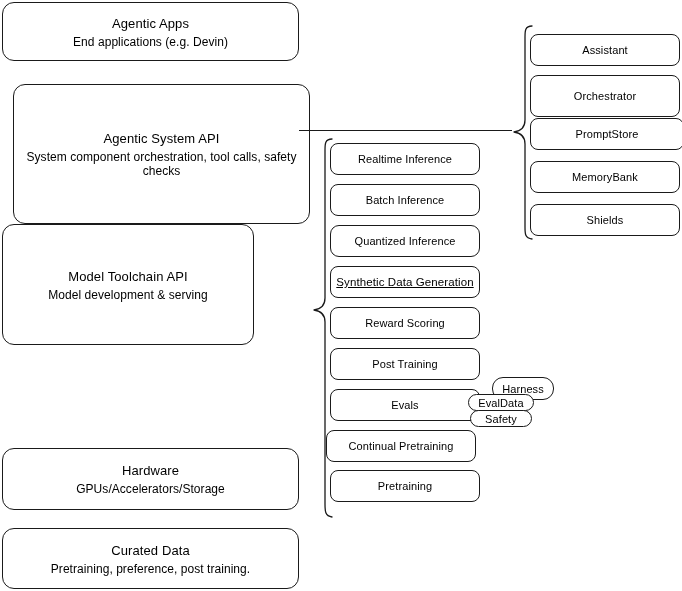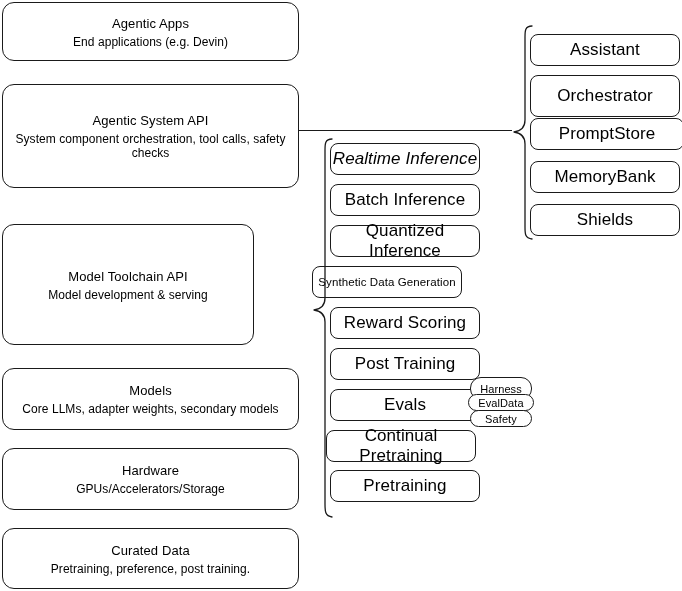--- a/index.html
+++ b/index.html
@@ -51,21 +51,21 @@
   
   .chip {
     position: absolute;
     box-sizing: border-box;
     border: 1.2px solid #1a1a1a;
     border-radius: 8px;
     background: #ffffff;
     display: flex;
     align-items: center;
     justify-content: center;
-    font-size: 17px;
+    font-size: 11px;
     color: #000000;
     letter-spacing: 0.1px;
     text-align: center;
   }
 
   
   .pill {
     position: absolute;
     box-sizing: border-box;
     border: 1.2px solid #1a1a1a;
@@ -105,70 +105,66 @@
 </head>
 <body>
 
 <div id="canvas">
 
   <div class="layer-box" style="left:2px; top:2px; width:297px; height:59px;">
     <div class="layer-title">Agentic Apps</div>
     <div class="layer-sub">End applications (e.g. Devin)</div>
   </div>
 
-  <div class="layer-box" style="left:2px; top:84px; width:297px; height:104px;">
+  <div class="layer-box" style="left:13px; top:84px; width:297px; height:140px;">
     <div class="layer-title">Agentic System API</div>
     <div class="layer-sub">System component orchestration, tool calls, safety checks</div>
   </div>
 
   <div class="layer-box" style="left:2px; top:224px; width:252px; height:121px;">
     <div class="layer-title">Model Toolchain API</div>
     <div class="layer-sub">Model development &amp; serving</div>
   </div>
 
-  <div class="layer-box" style="left:2px; top:368px; width:297px; height:62px;">
-    <div class="layer-title">Models</div>
-    <div class="layer-sub">Core LLMs, adapter weights, secondary models</div>
-  </div>
 
   <div class="layer-box" style="left:2px; top:448px; width:297px; height:62px;">
     <div class="layer-title">Hardware</div>
     <div class="layer-sub">GPUs/Accelerators/Storage</div>
   </div>
 
   <div class="layer-box" style="left:2px; top:528px; width:297px; height:61px;">
     <div class="layer-title">Curated Data</div>
     <div class="layer-sub">Pretraining, preference, post training.</div>
   </div>
 
   <div class="connector" style="left:299px; top:130px; width:213px;"></div>
 
   <svg class="brace" style="left:312px; top:138px;" width="22" height="380" viewBox="0 0 22 380">
     <path d="M20 1 C13 1, 13 6, 13 12 L13 160 C13 168, 9 171, 2 172 C9 173, 13 176, 13 184 L13 366 C13 373, 13 378, 20 379"></path>
   </svg>
 
-  <div class="chip" style="left:330px; top:143px; width:150px; height:32px;font-style:italic;">Realtime Inference</div>
+  <div class="chip" style="left:330px; top:143px; width:150px; height:32px;">Realtime Inference</div>
 
   <div class="chip" style="left:330px; top:184px; width:150px; height:32px;">Batch Inference</div>
 
   <div class="chip" style="left:330px; top:225px; width:150px; height:32px;border-radius:9px;">Quantized Inference</div>
 
-  <div class="chip" style="left:312px; top:266px; width:150px; height:32px; font-size:11.5px;">Synthetic Data Generation</div>
+  <div class="chip" style="left:330px; top:266px; width:150px; height:32px; font-size:11.5px;text-decoration:underline;">Synthetic Data Generation</div>
 
   <div class="chip" style="left:330px; top:307px; width:150px; height:32px;">Reward Scoring</div>
 
   <div class="chip" style="left:330px; top:348px; width:150px; height:32px;">Post Training</div>
 
   <div class="chip" style="left:330px; top:389px; width:150px; height:32px;">Evals</div>
 
   <div class="chip" style="left:326px; top:430px; width:150px; height:32px;">Continual Pretraining</div>
 
   <div class="chip" style="left:330px; top:470px; width:150px; height:32px;">Pretraining</div>
 
-  <div class="pill" style="left:470px; top:377px; width:62px; height:23px;">Harness</div>
+  <div class="pill" style="left:492px; top:377px; width:62px; height:23px;">Harness</div>
 
   <div class="pill" style="left:468px; top:394px; width:66px; height:17px;">EvalData</div>
 
   <div class="pill" style="left:470px; top:410px; width:62px; height:17px;">Safety</div>
 
   <svg class="brace" style="left:512px; top:25px;" width="22" height="215" viewBox="0 0 22 215">
     <path d="M20 1 C13 1, 13 6, 13 12 L13 95 C13 103, 9 106, 2 107 C9 108, 13 111, 13 119 L13 202 C13 209, 13 213, 20 214"></path>
   </svg>
 
   <div class="chip" style="left:530px; top:34px; width:150px; height:32px;">Assistant</div>

